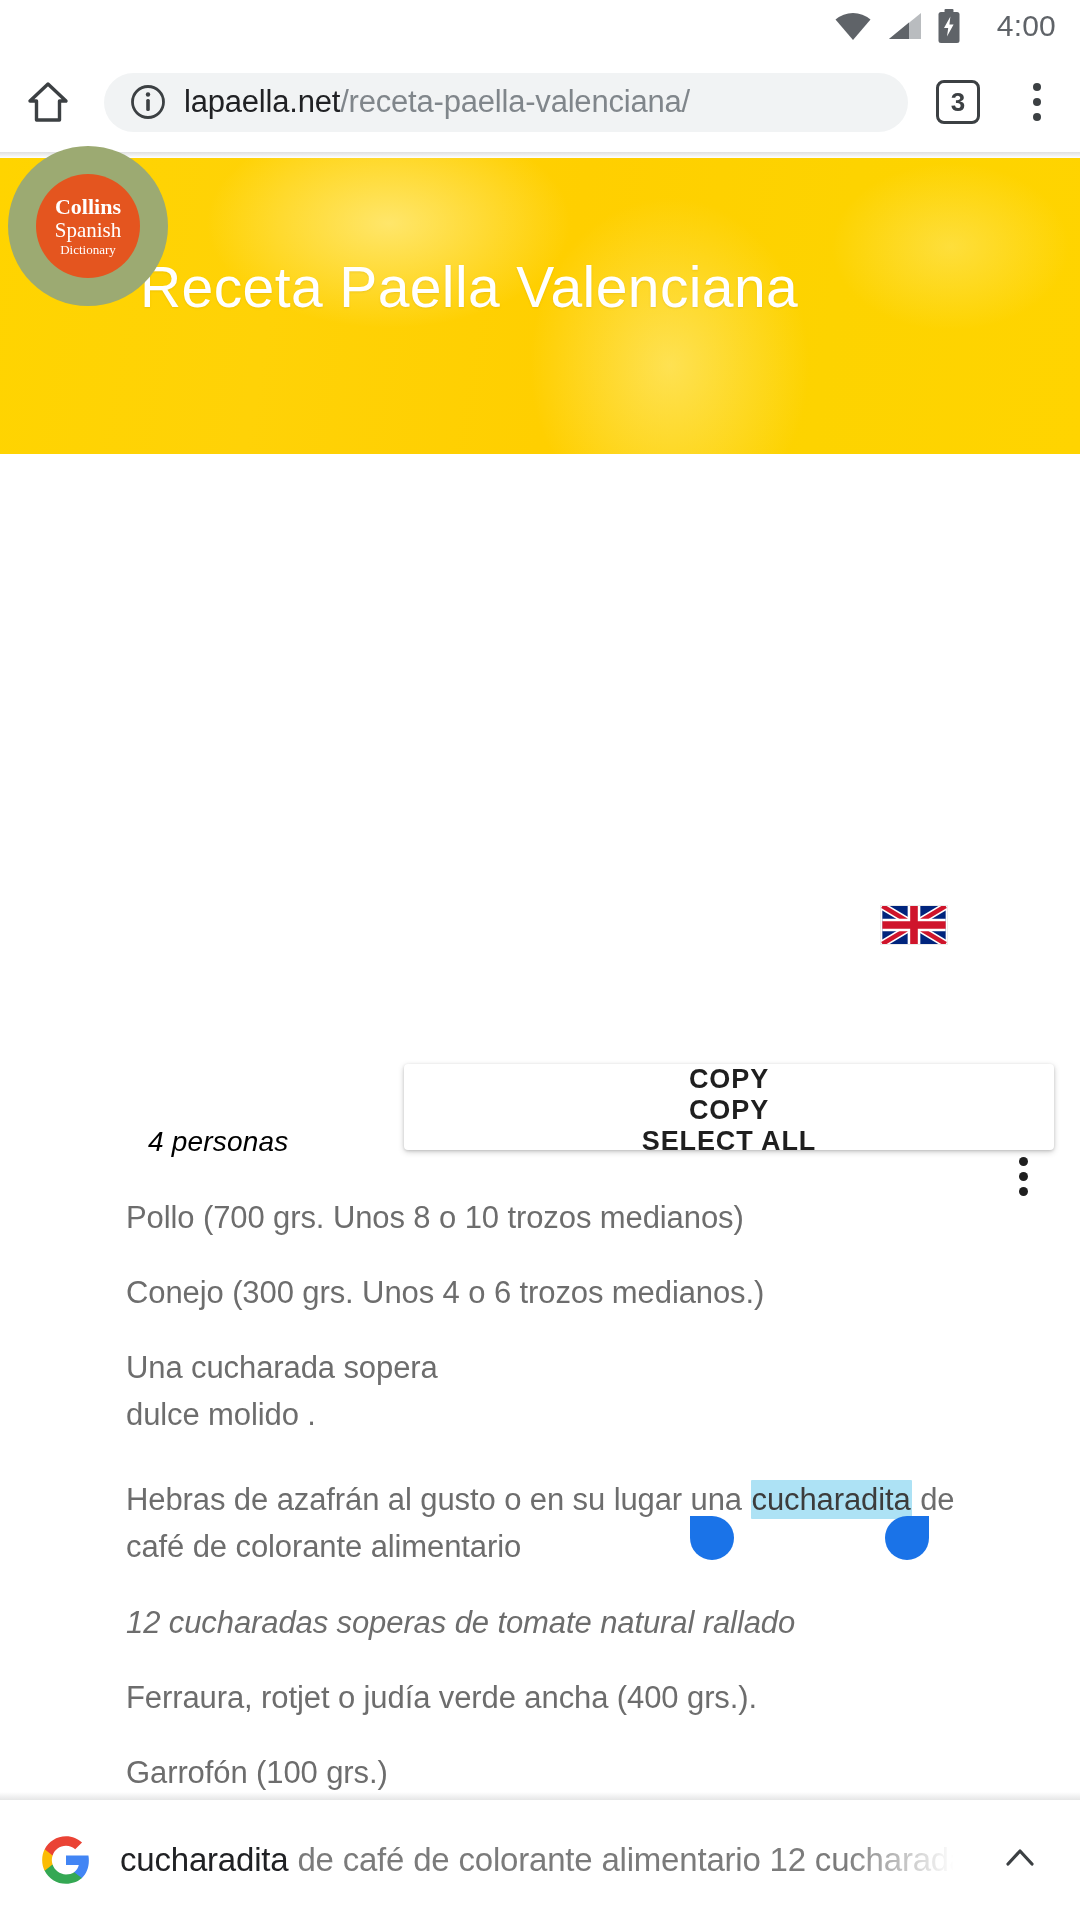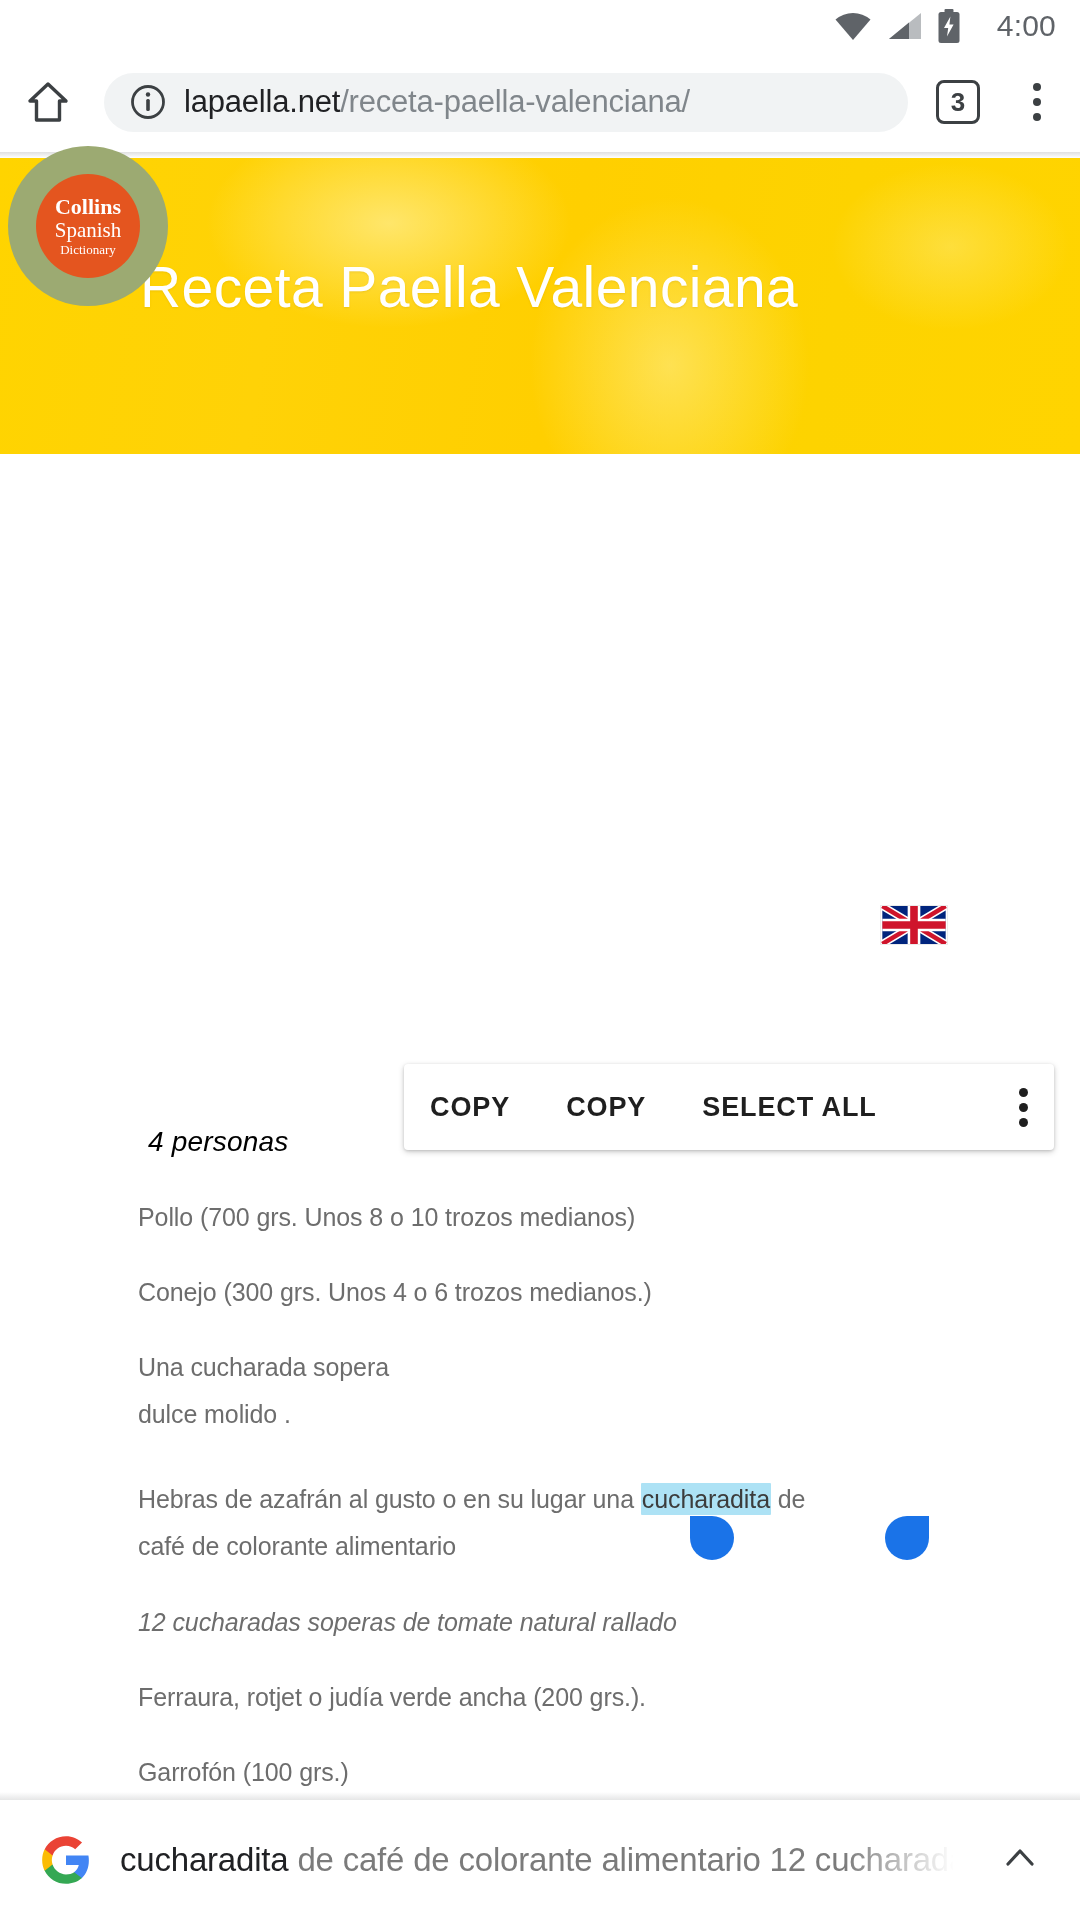--- a/index.html
+++ b/index.html
@@ -115,22 +115,22 @@
     box-shadow:0 0 0 1px rgba(0,0,0,.08);
   }
 
   .servings {
     position:absolute; top:672px; left:148px;
     font-size:28px; font-style:italic; color:#000000;
     font-weight:400; letter-spacing:.2px;
   }
 
   .ingredient {
-    position:absolute; left:138px; width:880px;
-    font-size:25px; line-height:47px; color:#6d6d6d;
+    position:absolute; left:126px; width:880px;
+    font-size:31px; line-height:47px; color:#6d6d6d;
     letter-spacing:-.1px;
   }
 
   .sel-hl {
     background:#ade2f5; color:#3c3c3c; padding:2px 1px;
     border-radius:1px;
   }
 
   
   .handle {
@@ -142,21 +142,21 @@
   }
   .handle-left .ball  { border-radius:0 50% 50% 50%; }
   .handle-right .ball { border-radius:50% 0 50% 50%; }
 
   
   .action-popup {
     position:absolute; left:404px; top:906px;
     width:650px; height:86px; background:#ffffff;
     border-radius:4px; z-index:20;
     box-shadow:0 2px 6px rgba(0,0,0,.18), 0 1px 3px rgba(0,0,0,.14);
-    display:flex; align-items:center; padding:0 26px;
+    display:flex; align-items:center; padding:0 26px;flex-direction:column;
   }
   .action-item {
     font-size:27px; font-weight:700; color:#1f1f1f;
     letter-spacing:.9px; white-space:nowrap;
   }
   .action-gap-1 { width:56px; }
   .action-gap-2 { width:56px; }
   .action-overflow {
     margin-left:auto; display:flex; flex-direction:column;
     align-items:center; gap:6px; padding-left:30px;
@@ -271,21 +271,21 @@
       <div class="ingredient" style="top:1069px;">café de colorante alimentario</div>
 
       <div class="handle handle-left" style="left:690px; top:1062px;">
           <span class="ball"></span>
         </div>
       <div class="handle handle-right" style="left:885px; top:1062px;">
           <span class="ball"></span>
         </div>
 
       <div class="ingredient" style="top:1145px;font-style:italic;">12 cucharadas soperas de tomate natural rallado</div>
-      <div class="ingredient" style="top:1220px;">Ferraura, rotjet o judía verde ancha (200 grs.).</div>
+      <div class="ingredient" style="top:1220px;">Ferraura, rotjet o judía verde ancha (400 grs.).</div>
       <div class="ingredient" style="top:1295px;">Garrofón (100 grs.)</div>
       <div class="ingredient" style="top:1370px;">3 o 4 alcachofas</div>
       <div class="ingredient" style="top:1445px;">Judía blanca o tabella (100 grs.).</div>
 
     </div>
 
     <div class="action-popup">
       <span class="action-item">COPY</span>
       <span class="action-gap-1"></span>
       <span class="action-item">COPY</span>

